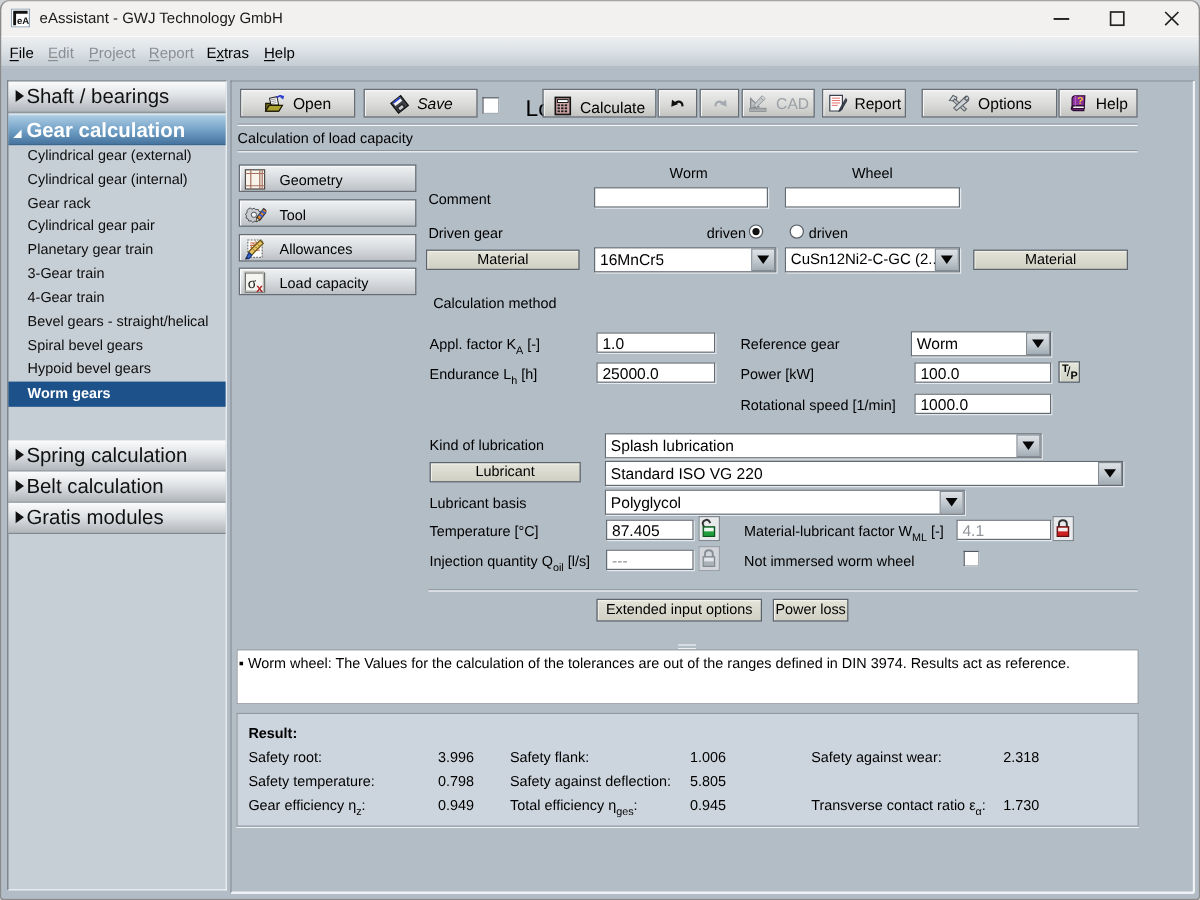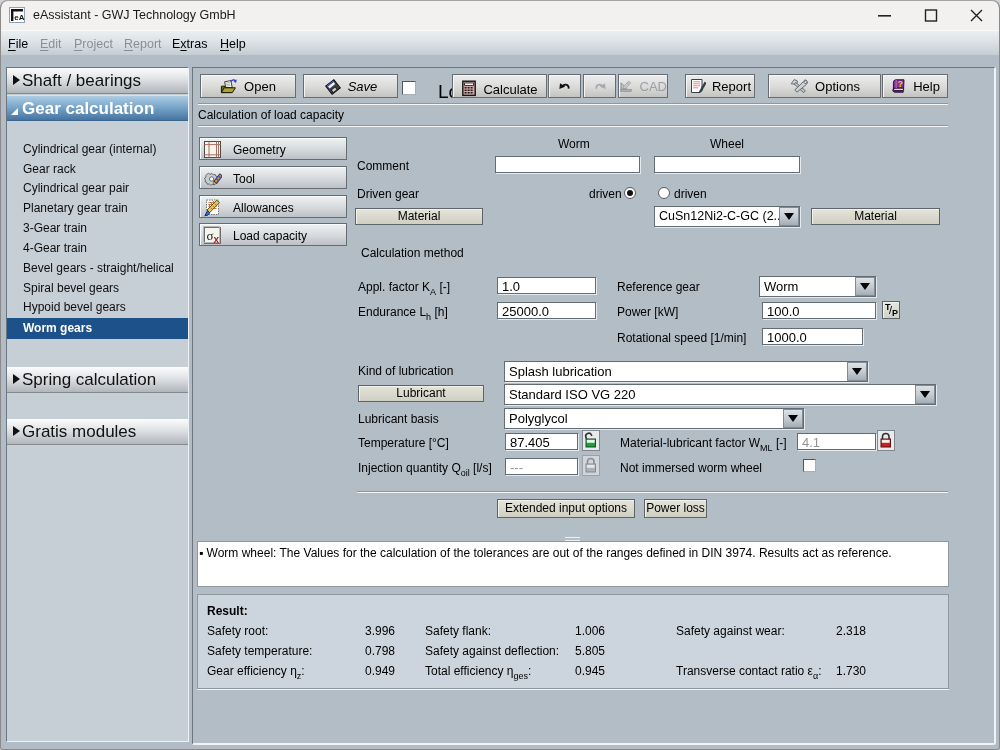--- a/index.html
+++ b/index.html
@@ -127,33 +127,38 @@
 
   <div id="sidebar" class="abs">
     <div class="shead" style="top:0;">
         <span class="tri"></span>
         <span class="lbl">Shaft / bearings</span>
       </div>
     <div class="shead" id="gearhead" style="top:27px;">
         <span class="tri2"></span>
         <span class="lbl" style="left:15px;">Gear calculation</span>
       </div>
+    <div class="sitem" style="top:51px;">Cylindrical gear (external)</div>
     <div class="sitem" style="top:71px;">Cylindrical gear (internal)</div>
     <div class="sitem" style="top:110px;">Cylindrical gear pair</div>
     <div class="sitem" style="top:91px;">Gear rack</div>
     <div class="sitem" style="top:130px;">Planetary gear train</div>
     <div class="sitem" style="top:150px;">3-Gear train</div>
     <div class="sitem" style="top:170px;">4-Gear train</div>
     <div class="sitem" style="top:190px;">Bevel gears - straight/helical</div>
     <div class="sitem" style="top:210px;">Spiral bevel gears</div>
     <div class="sitem" style="top:229px;">Hypoid bevel gears</div>
     <div id="selitem">Worm gears</div>
     <div class="shead" style="top:299px;">
         <span class="tri"></span>
         <span class="lbl">Spring calculation</span>
+      </div>
+    <div class="shead" style="top:325px;">
+        <span class="tri"></span>
+        <span class="lbl">Belt calculation</span>
       </div>
     <div class="shead" style="top:351px;">
         <span class="tri"></span>
         <span class="lbl">Gratis modules</span>
       </div>
   </div>
 
   <div id="content" class="abs">
     <div class="tbtn" style="left:7px; width:96px;">
       <svg width="18" height="17" viewBox="0 0 18 17">
@@ -202,21 +207,21 @@
           <path d="M5.4 9.2 C6.4 5.9, 10.6 5.7, 11.6 9 L11.7 10.6" fill="none" stroke="#111" stroke-width="1.8"></path>
           <path d="M2.4 11 L3 5.2 L8.2 8.6 Z" fill="#111"></path>
         </svg>
       </div>
     <div class="tbtn dis" style="left:390px; width:33px;">
       <svg width="16" height="16" viewBox="0 0 16 16">
           <path d="M10.6 9.2 C9.6 5.9, 5.4 5.7, 4.4 9 L4.3 10.6" fill="none" stroke="#a4aaaf" stroke-width="1.8"></path>
           <path d="M13.6 11 L13 5.2 L7.8 8.6 Z" fill="#a4aaaf"></path>
         </svg>
       </div>
-    <div class="tbtn dis" style="left:425px; width:50px;">
+    <div class="tbtn dis" style="left:425px; width:61px;">
       <svg width="18" height="16" viewBox="0 0 18 16">
           <path d="M2.5 12 L2.5 4 L9.5 11 L2.5 12 Z" fill="#b4b8ba" stroke="#878b8e"></path>
           <path d="M4.2 9.8 L4.2 7 L6.8 9.5 Z" fill="#d2d5d7"></path>
           <path d="M4.8 9.8 L10.8 3.2 L13.2 5.6 L7.4 11.6 Z" fill="#c6c9cb" stroke="#878b8e" stroke-width="0.7"></path>
           <path d="M10.8 3.2 L12.2 1.8 L14.6 4.2 L13.2 5.6 Z" fill="#dadcde" stroke="#878b8e" stroke-width="0.7"></path>
           <rect x="1.8" y="12.2" width="13.5" height="2.6" fill="#aeb2b5" stroke="#878b8e" stroke-width="0.7"></rect>
           <path d="M3.5 12.4 v1.2 M5.5 12.4 v1.2 M7.5 12.4 v1.2 M9.5 12.4 v1.2 M11.5 12.4 v1.2 M13.5 12.4 v1.2" stroke="#8d9194" stroke-width="0.6"></path>
         </svg>
       <span>CAD</span>
       </div>
@@ -300,20 +305,24 @@
     <div class="flabel" style="left:517px; top:69px;">Wheel</div>
     <div class="flabel" style="left:164px; top:91px;">Comment</div>
     <div class="tinput" style="left:302px; top:88px; width:145px;"></div>
     <div class="tinput" style="left:461px; top:88px; width:146px;"></div>
     <div class="flabel" style="left:164px; top:119px;">Driven gear</div>
     <div class="flabel" style="left:396px; top:119px;">driven</div>
     <div class="radio sel" style="left:431px; top:119px;"></div>
     <div class="radio" style="left:465px; top:119px;"></div>
     <div class="flabel" style="left:481px; top:119px;">driven</div>
     <div class="fbtn" style="left:162px; top:140px; width:128px; line-height:15px;">Material</div>
+    <div class="combo" style="left:302px; top:138px; width:152px;">
+        <span class="ctext">16MnCr5</span>
+        <span class="carrow"></span>
+      </div>
     <div class="combo" style="left:461px; top:138px; width:146px;">
         <span class="ctext" style="width:121px; font-size:12.5px;">CuSn12Ni2-C-GC (2....</span>
         <span class="carrow"></span>
       </div>
     <div class="fbtn" style="left:618px; top:140px; width:129px; line-height:15px;">Material</div>
     <div class="flabel" style="left:168px; top:178px;">Calculation method</div>
 
     <div class="flabel" style="left:165px; top:212px;">Appl. factor K<sub>A</sub> [-]</div>
     <div class="tinput" style="left:304px; top:209px; width:99px;">1.0</div>
     <div class="flabel" style="left:424px; top:212px;">Reference gear</div>
@@ -324,21 +333,21 @@
     <div class="flabel" style="left:165px; top:237px;">Endurance L<sub>h</sub> [h]</div>
     <div class="tinput" style="left:304px; top:234px; width:99px;">25000.0</div>
     <div class="flabel" style="left:424px; top:237px;">Power [kW]</div>
     <div class="tinput" style="left:569px; top:234px; width:114px;">100.0</div>
     <div class="fbtn" style="left:689px; top:233px; width:18px; height:18px; background:linear-gradient(#e4e7dc,#cfd3c6);">
       <span style="position:absolute; left:2px; top:0px; font-size:9px; font-weight:bold;">T</span>
       <span style="position:absolute; left:6px; top:2px; font-size:11px;">/</span>
       <span style="position:absolute; left:9px; top:6px; font-size:9px; font-weight:bold;">P</span>
     </div>
     <div class="flabel" style="left:424px; top:263px;">Rotational speed [1/min]</div>
-    <div class="tinput" style="left:569px; top:260px; width:101px;">1000.0</div>
+    <div class="tinput" style="left:569px; top:260px; width:114px;">1000.0</div>
 
     <div class="flabel" style="left:165px; top:296px;">Kind of lubrication</div>
     <div class="combo" style="left:311px; top:293px; width:364px;">
         <span class="ctext">Splash lubrication</span>
         <span class="carrow"></span>
       </div>
     <div class="fbtn" style="left:165px; top:317px; width:126px; line-height:15px;">Lubricant</div>
     <div class="combo" style="left:311px; top:316px; width:432px;">
         <span class="ctext">Standard ISO VG 220</span>
         <span class="carrow"></span>

